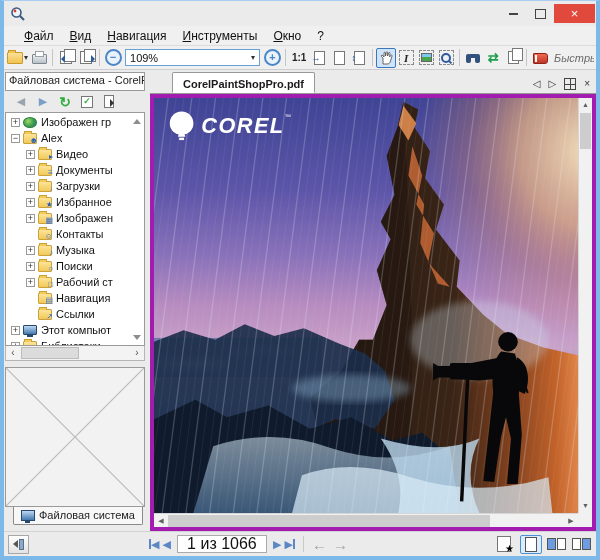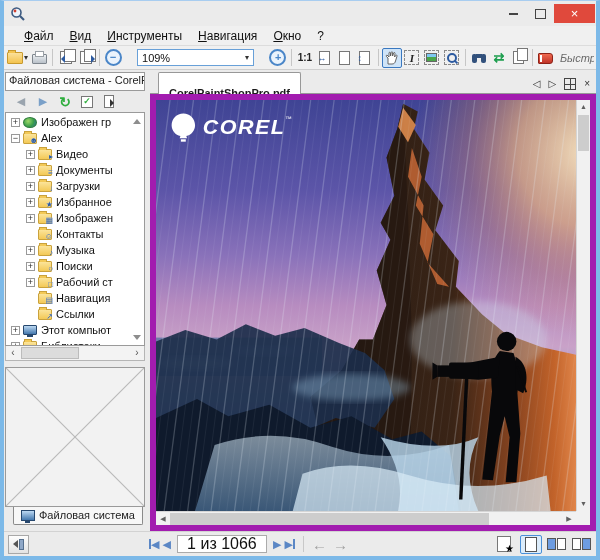--- a/index.html
+++ b/index.html
@@ -41,21 +41,21 @@
            border-radius:1px;position:relative;margin-top:3px;}
   .i-print::before{content:"";position:absolute;left:2px;top:-4px;width:7px;height:4px;background:#fff;border:1px solid #9aa0a6;}
   .i-pages{width:10px;height:11px;border:1px solid #777;background:#fff;position:relative;}
   .i-pages::before{content:"";position:absolute;left:3px;top:-3px;width:10px;height:11px;border:1px solid #777;background:#fff;}
   .i-pages::after{content:"";position:absolute;z-index:2;width:0;height:0;border:4px solid transparent;}
   .i-rotl::after{left:-4px;top:3px;border-right-color:#2c5aa0;}
   .i-rotr::after{right:-8px;top:3px;border-left-color:#2c5aa0;}
   .i-zoom{width:13px;height:13px;border-radius:50%;border:2px solid #4a86c8;background:#eaf3fc;
           display:flex;align-items:center;justify-content:center;font-weight:bold;color:#4a86c8;font-size:11px;line-height:9px;}
   .combo{width:148px;height:17px;background:#fff;border:1px solid #68a0d8;display:inline-flex;
-         align-items:center;padding:0 4px;margin:0 14px;box-sizing:border-box;}
+         align-items:center;padding:0 4px;margin:0 2px;box-sizing:border-box;}
   .combo .val{flex:1;font-size:11px;color:#111;}
   .lbl-11{font-weight:bold;font-size:10px;color:#222;}
   .i-fit{width:9px;height:12px;border:1px solid #777;background:#fff;position:relative;}
   .i-fit span{position:absolute;left:-3px;top:1px;font-size:9px;color:#2c5aa0;}
   .i-hand-svg{display:block;}
   .i-marq{width:13px;height:13px;border:1px dashed #8a8a8a;display:flex;align-items:center;justify-content:center;}
   .i-marq .ibeam{font-family:"Liberation Serif",serif;font-size:11px;font-weight:bold;color:#222;}
   .i-marq .pic{width:9px;height:7px;background:linear-gradient(#7ec8f0 40%,#4aa54a 40%);border:1px solid #666;}
   .mag{width:6px;height:6px;border:2px solid #2c5aa0;border-radius:50%;position:relative;}
   .mag::after{content:"";position:absolute;width:4px;height:2px;background:#2c5aa0;transform:rotate(45deg);right:-3px;bottom:-2px;}
@@ -114,26 +114,26 @@
   .sb-tabrow{height:24px;flex:none;display:flex;align-items:flex-start;padding-left:8px;}
   .sb-tab{display:flex;align-items:center;gap:4px;background:#f7f7f7;border:1px solid #8a8a8a;border-top:1px solid #c9c9c9;
           border-radius:0 0 2px 2px;padding:2px 7px 3px;font-size:11px;margin-top:-1px;}
   .pc-ic{width:12px;height:9px;background:linear-gradient(#bcd8f2,#4478ae);border:1px solid #26476e;position:relative;}
   .pc-ic::after{content:"";position:absolute;left:3px;bottom:-3px;width:5px;height:2px;background:#26476e;}
   .splitter{width:4px;flex:none;}
   
   .docpane{flex:1;display:flex;flex-direction:column;min-width:0;padding-top:2px;}
   .tabbar{height:21px;flex:none;display:flex;align-items:flex-end;border-bottom:1px solid #989898;position:relative;}
   .doc-tab{background:#fff;border:1px solid #989898;border-bottom:1px solid #fff;border-radius:2px 2px 0 0;
-           padding:14px 10px 2px;margin-left:8px;font-weight:bold;font-size:11px;color:#1a1a1a;position:relative;top:9px;}
+           padding:5px 10px 2px;margin-left:22px;font-weight:bold;font-size:11px;color:#1a1a1a;position:relative;top:0;}
   .tab-icons{margin-left:auto;display:flex;align-items:center;gap:8px;padding:0 6px 3px 0;}
   .tab-ic{color:#333;font-size:10px;line-height:10px;}
   .grid-ic{width:10px;height:10px;border:1px solid #444;
            background:linear-gradient(#444,#444) 50% 0/1px 100% no-repeat,linear-gradient(#444,#444) 0 50%/100% 1px no-repeat;}
-  .viewport{flex:1;border:6px solid #a21caf;background:#4d7c0f;position:relative;min-height:0;}
+  .viewport{flex:1;border:4px solid #a21caf;background:#4d7c0f;position:relative;min-height:0;}
   .page-img{position:absolute;left:0;top:0;right:14px;bottom:14px;overflow:hidden;}
   .page-img svg{display:block;width:100%;height:100%;}
   .vscroll{position:absolute;top:0;right:0;bottom:14px;width:14px;background:#f1f1f1;border-left:1px solid #d5d5d5;box-sizing:border-box;}
   .vs-btn{height:14px;text-align:center;font-size:7px;color:#606060;line-height:14px;}
   .vs-btn.bottom{position:absolute;bottom:0;left:0;right:0;}
   .vs-thumb{position:absolute;top:15px;left:1px;right:1px;height:36px;background:#cdcdcd;}
   .hscroll2{position:absolute;left:0;right:14px;bottom:0;height:14px;background:#f1f1f1;border-top:1px solid #d5d5d5;
             box-sizing:border-box;display:flex;align-items:center;}
   .hs2-btn{width:14px;text-align:center;font-size:7px;color:#606060;flex:none;}
   .hs2-thumb{height:12px;background:#cdcdcd;width:76%;flex:none;}
@@ -182,22 +182,22 @@
       <span class="cap max">
           <i></i>
         </span>
       <span class="cap close">×</span>
     </span>
   </div>
 
   <div class="menubar">
       <span class="menu-item">Файл</span>
       <span class="menu-item">Вид</span>
+      <span class="menu-item">Навигация</span>
       <span class="menu-item">Инструменты</span>
-      <span class="menu-item">Навигация</span>
       <span class="menu-item">Окно</span>
       <span class="menu-item">?</span>
     </div>
 
   <div class="toolbar">
     <span class="tb">
         <i class="i-folder"></i>
         <span class="caret">▾</span>
       </span>
     <span class="tb">

